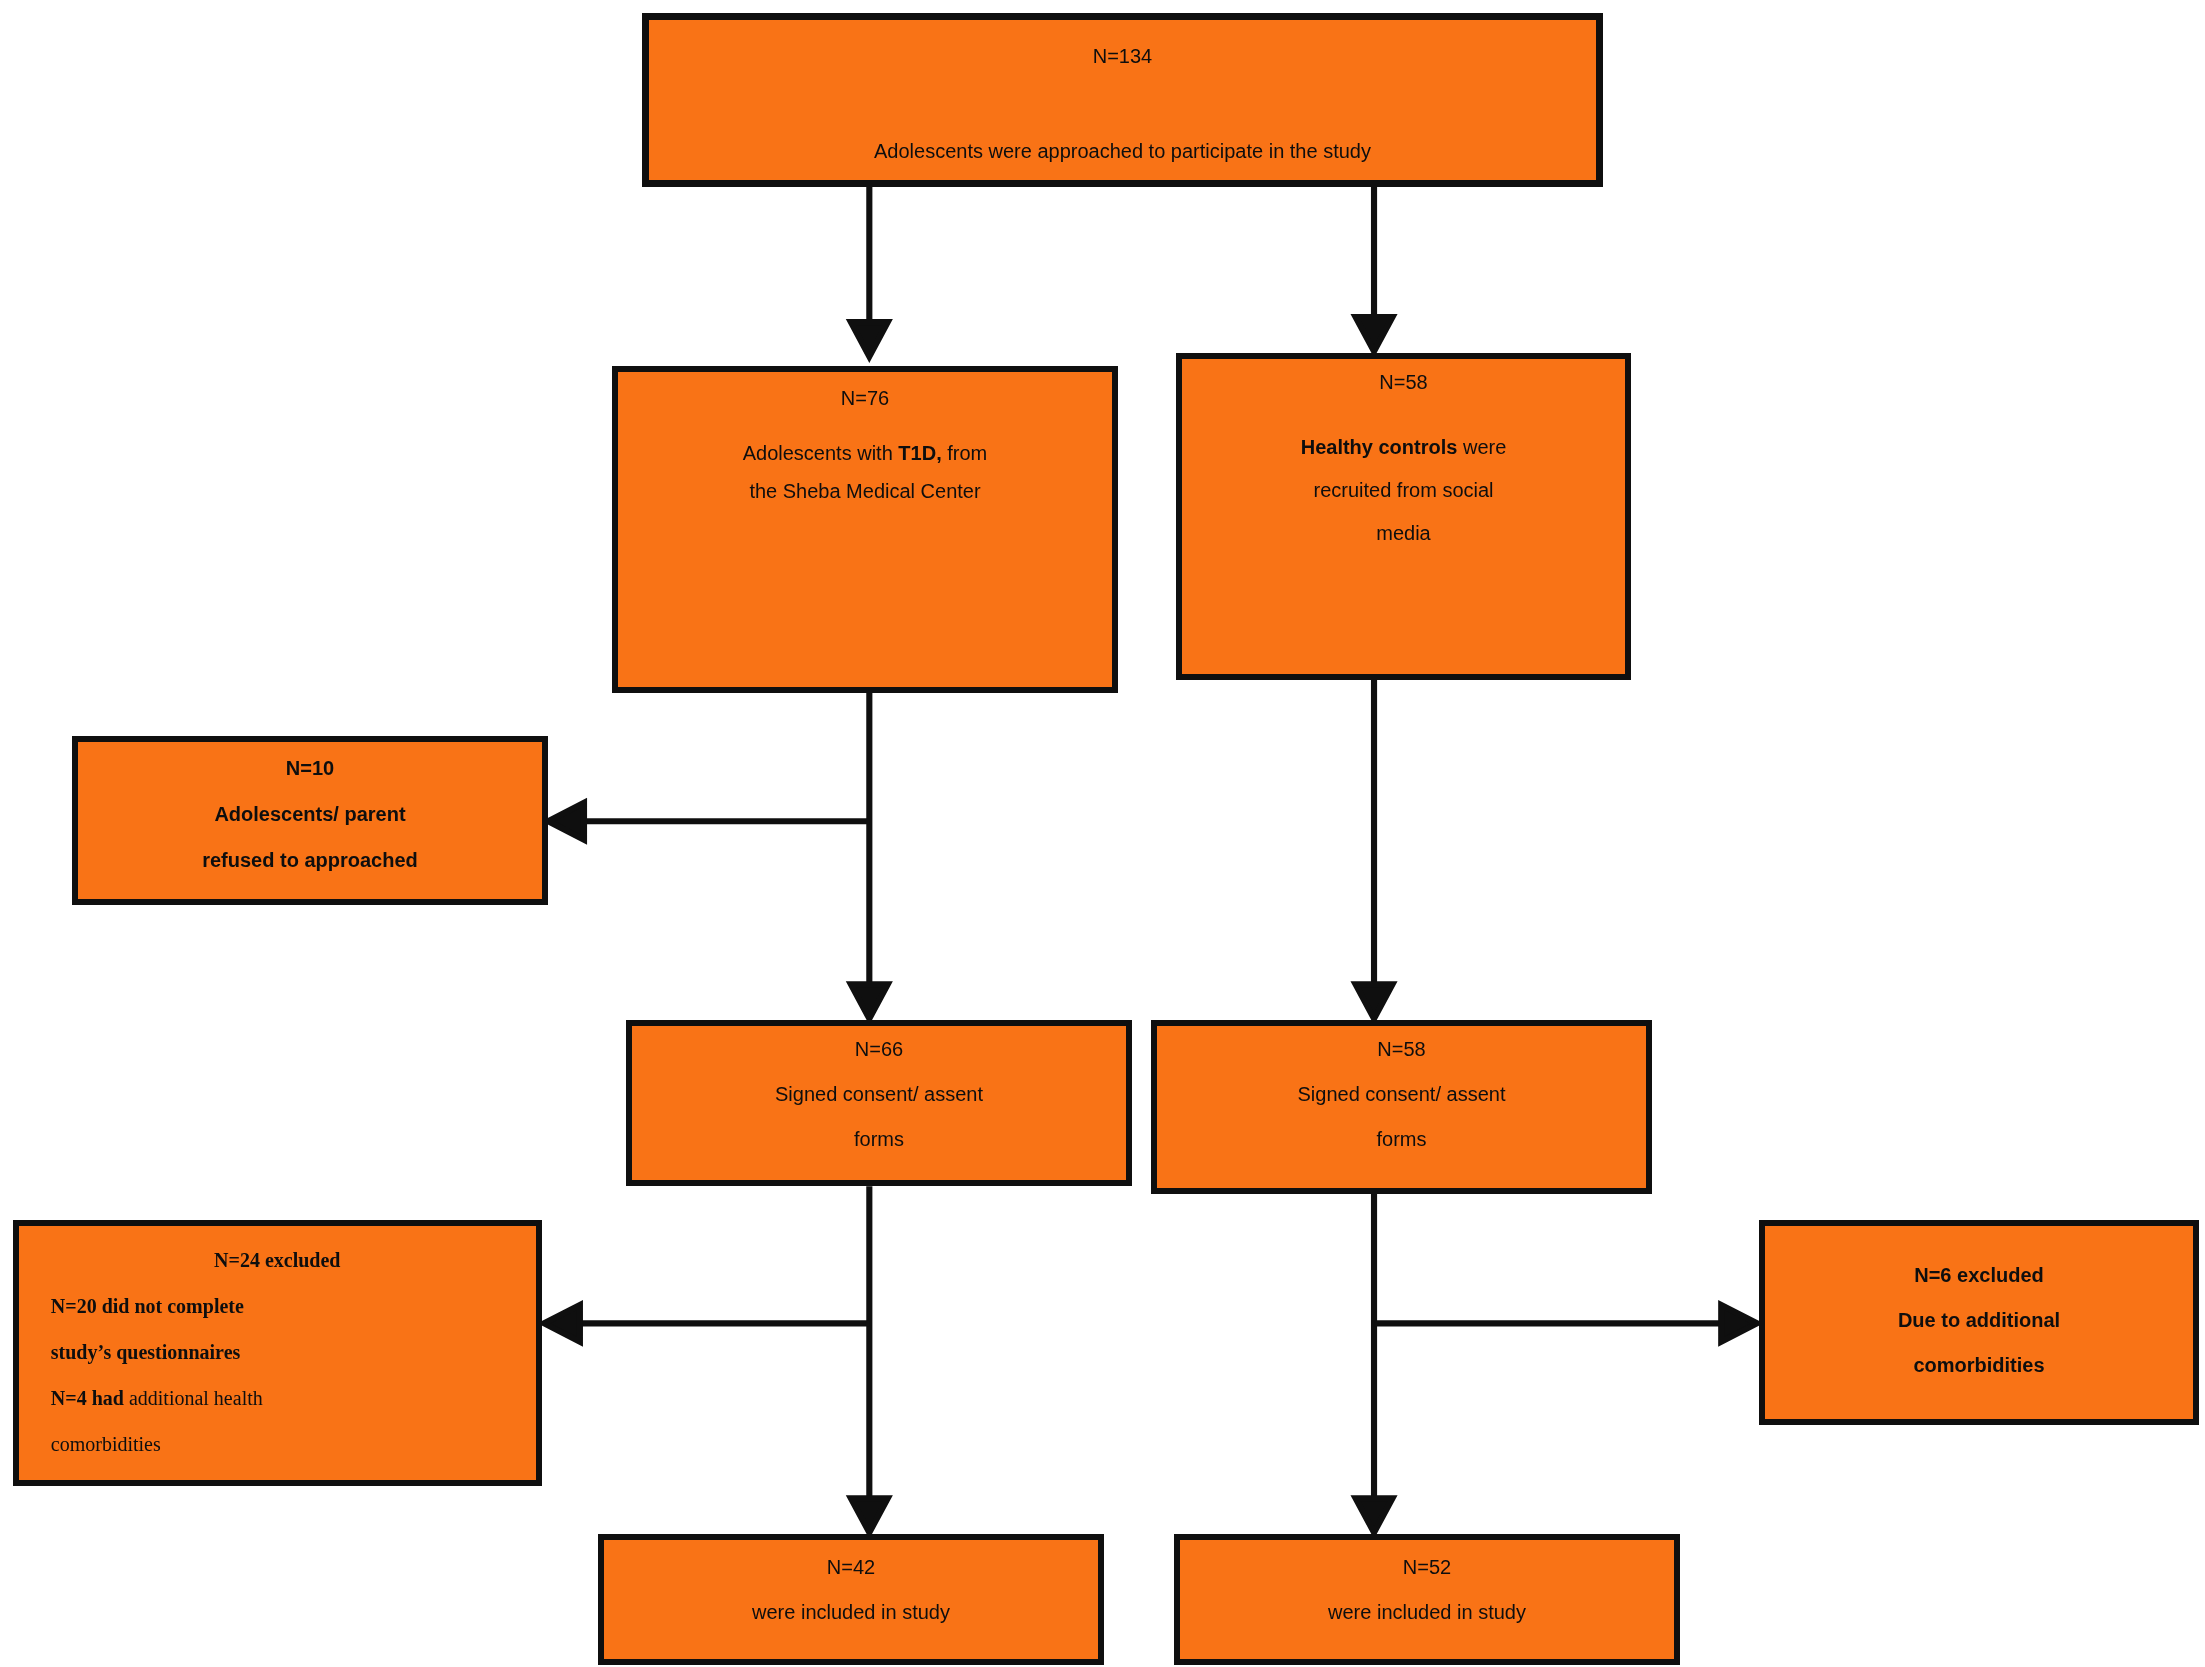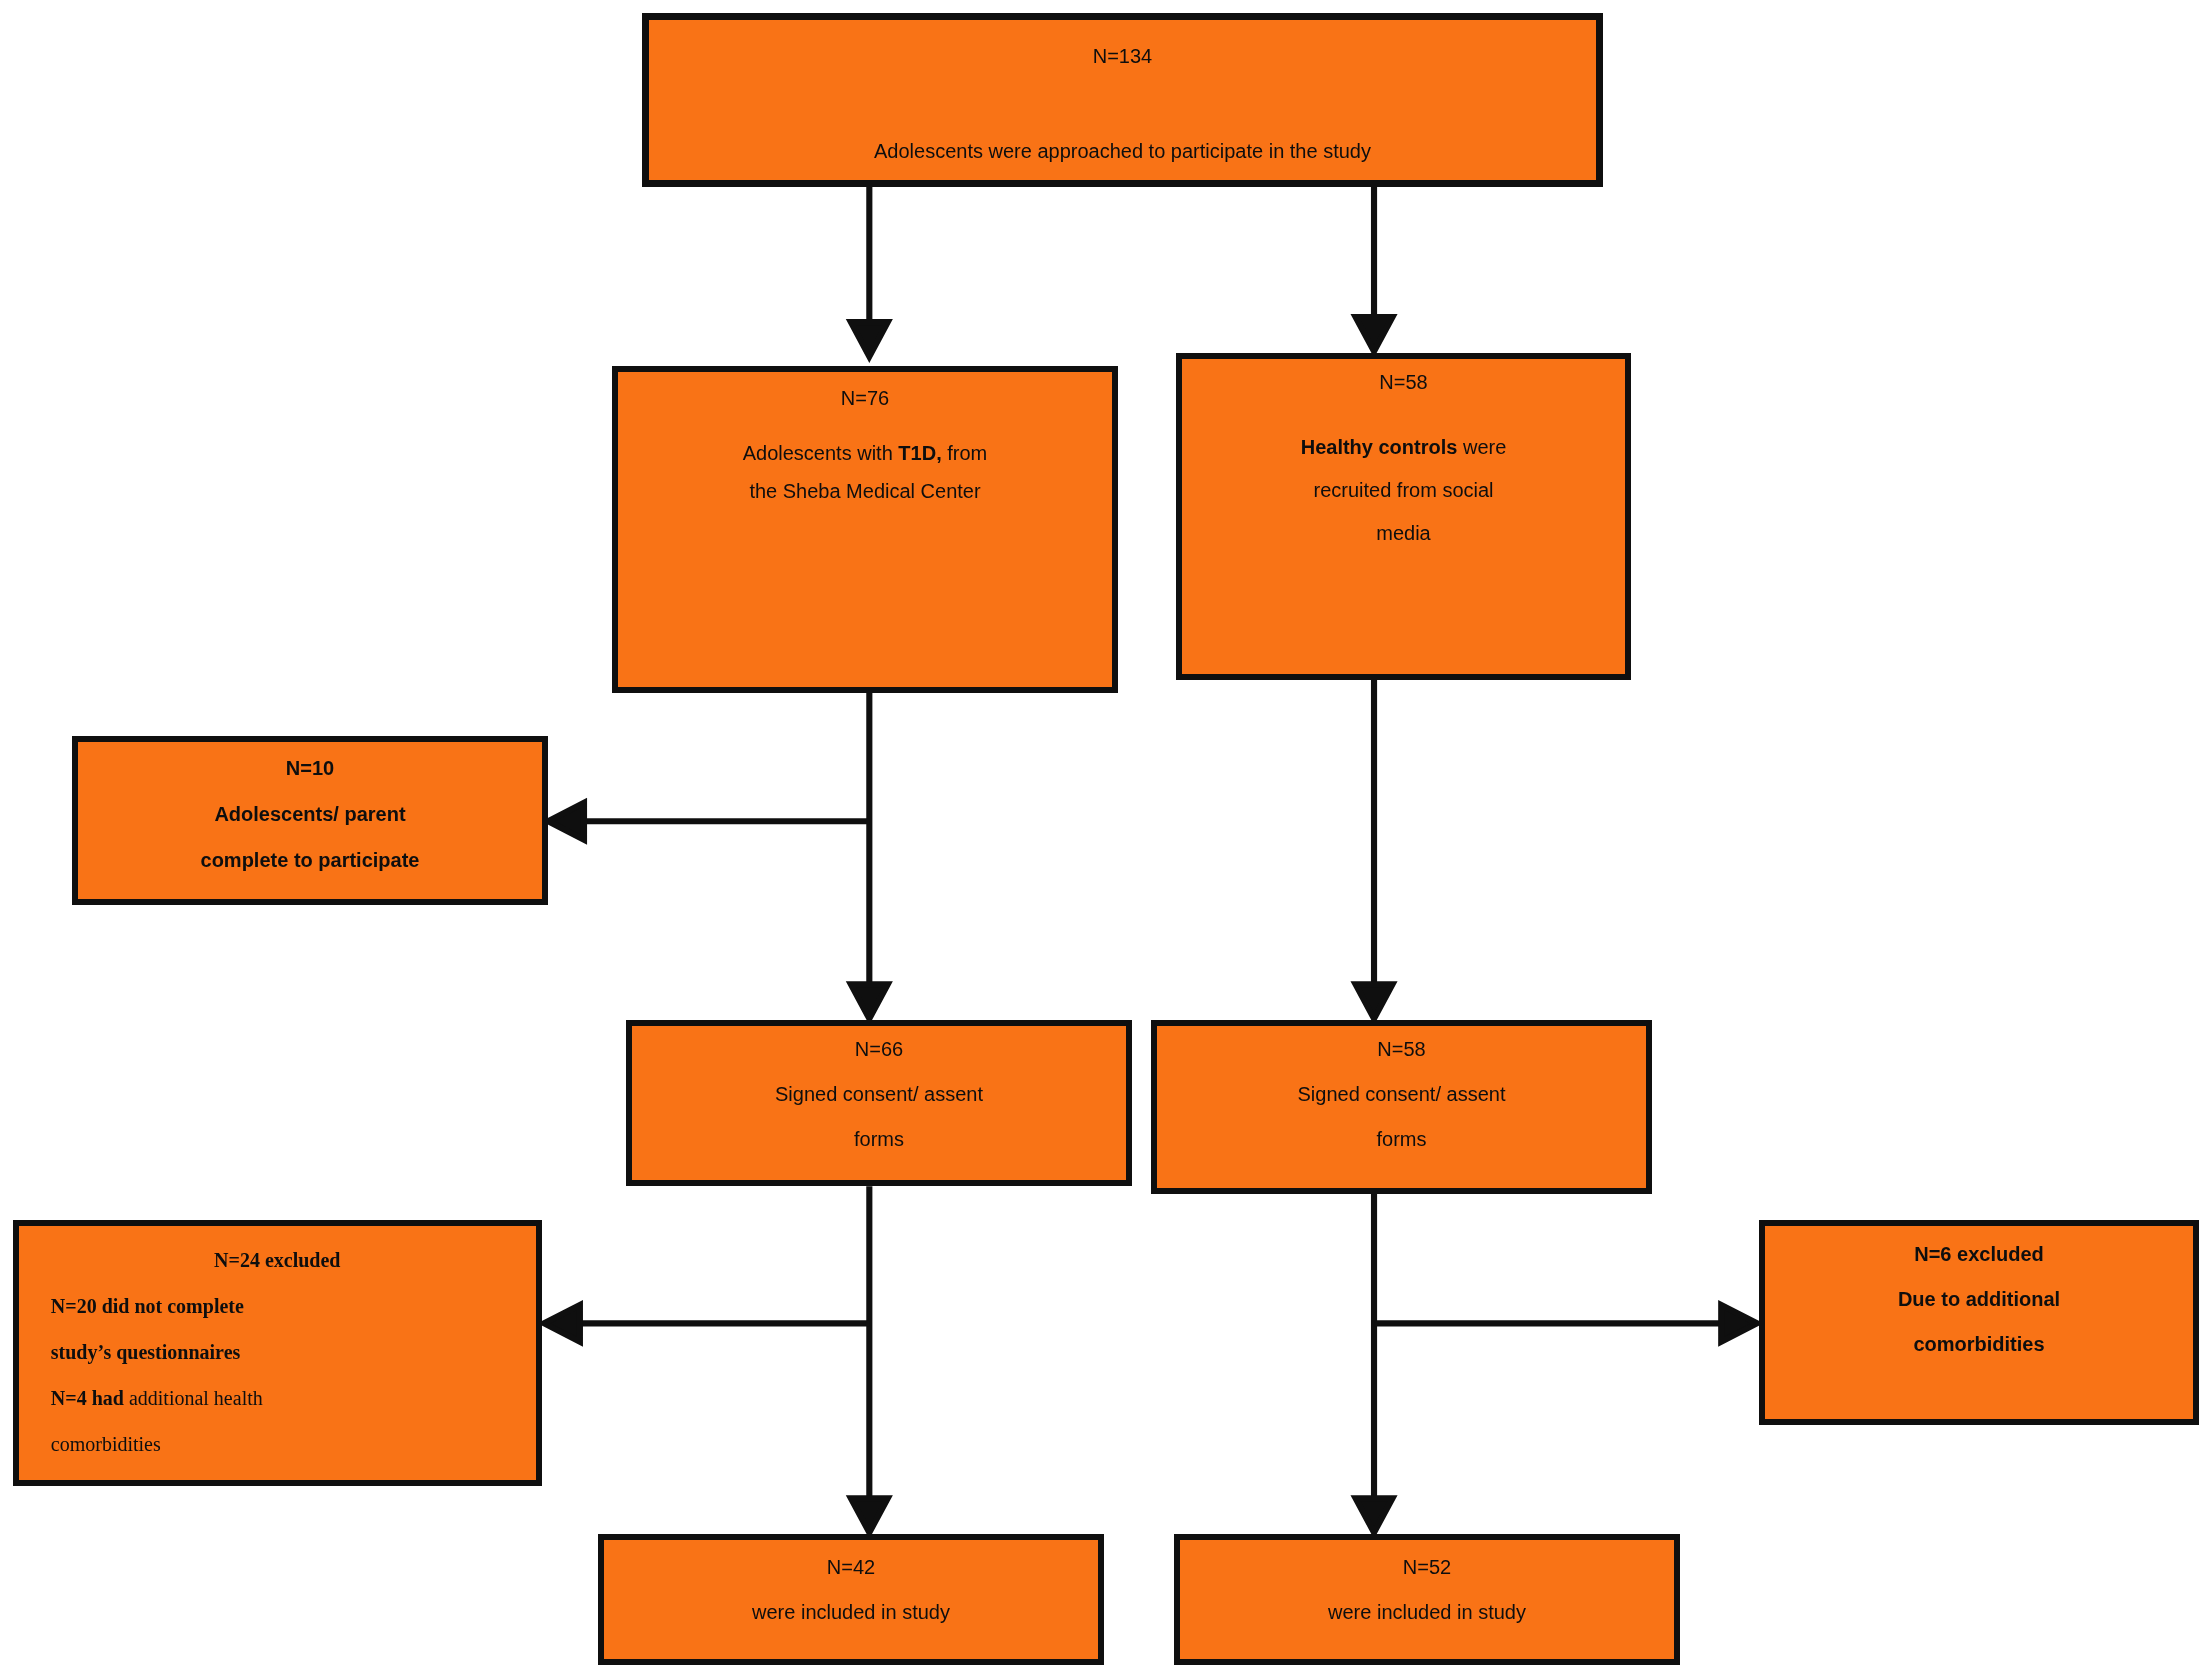--- a/index.html
+++ b/index.html
@@ -33,21 +33,21 @@
   .box-t1d .body-first{margin-top:13.3px;}
   .box-healthy{left:1176px;top:353px;width:455px;height:327px;padding-top:1px;}
   .box-healthy .body-first{margin-top:20.5px;}
   .box-refused{left:72px;top:736px;width:476px;height:169px;padding-top:2.6px;}
   .box-consent-t1d{left:598px;top:1020px;width:506px;height:166px;padding-top:1px;margin-left:28px;}
   .box-consent-hc{left:1151px;top:1020px;width:501px;height:174px;padding-top:1px;}
   .box-excluded-t1d{left:12.8px;top:1220px;width:529px;height:266px;
     padding-top:11.3px;align-items:stretch;font-family:Liberation Serif, serif;}
   .box-excluded-t1d .center{text-align:center;}
   .box-excluded-t1d .left{text-align:left;padding-left:32px;}
-  .box-excluded-hc{left:1759px;top:1220px;width:440px;height:205px;padding-top:6px;}
+  .box-excluded-hc{left:1759px;top:1220px;width:440px;height:205px;padding-top:27px;}
   .box-included-t1d{left:598px;top:1534px;width:506px;height:131px;padding-top:5.1px;}
   .box-included-hc{left:1174px;top:1534px;width:506px;height:131px;padding-top:5.1px;}
 </style>
 </head>
 <body>
 
 <div class="canvas">
 
   <svg class="connectors" viewBox="0 0 4312 3260" width="2205" height="1667">
     <g stroke="#0f0f0f" stroke-width="12" fill="#0f0f0f">
@@ -95,21 +95,21 @@
   <div class="box box-healthy">
     <div class="ln">N=58</div>
     <div class="ln85 body-first"><span class="b">Healthy controls</span><span> were</span></div>
     <div class="ln85">recruited from social</div>
     <div class="ln85">media</div>
   </div>
 
   <div class="box box-refused">
     <div class="ln90 b">N=10</div>
     <div class="ln90 b">Adolescents/ parent</div>
-    <div class="ln90 b">complete to participate</div>
+    <div class="ln90 b">refused to approached</div>
   </div>
 
   <div class="box box-consent-t1d">
     <div class="ln">N=66</div>
     <div class="ln">Signed consent/ assent</div>
     <div class="ln">forms</div>
   </div>
 
   <div class="box box-consent-hc">
     <div class="ln">N=58</div>

